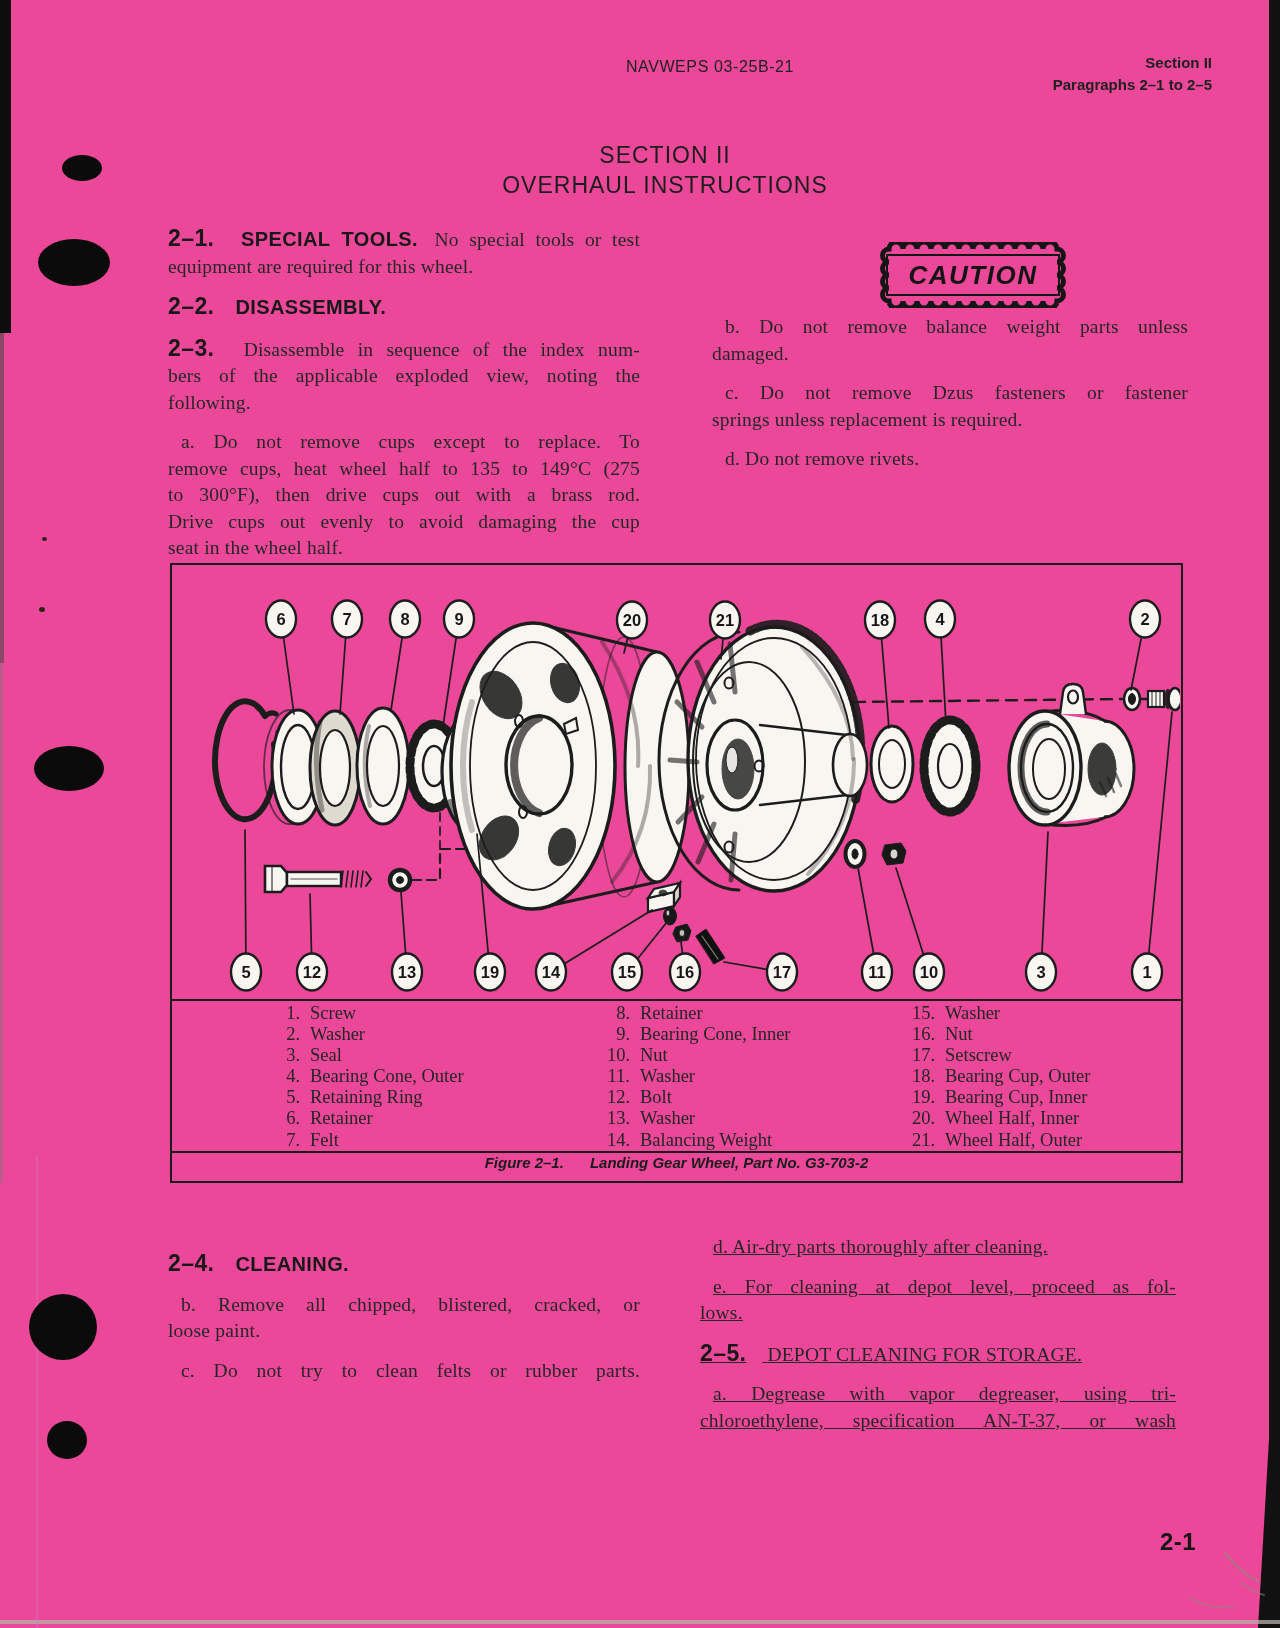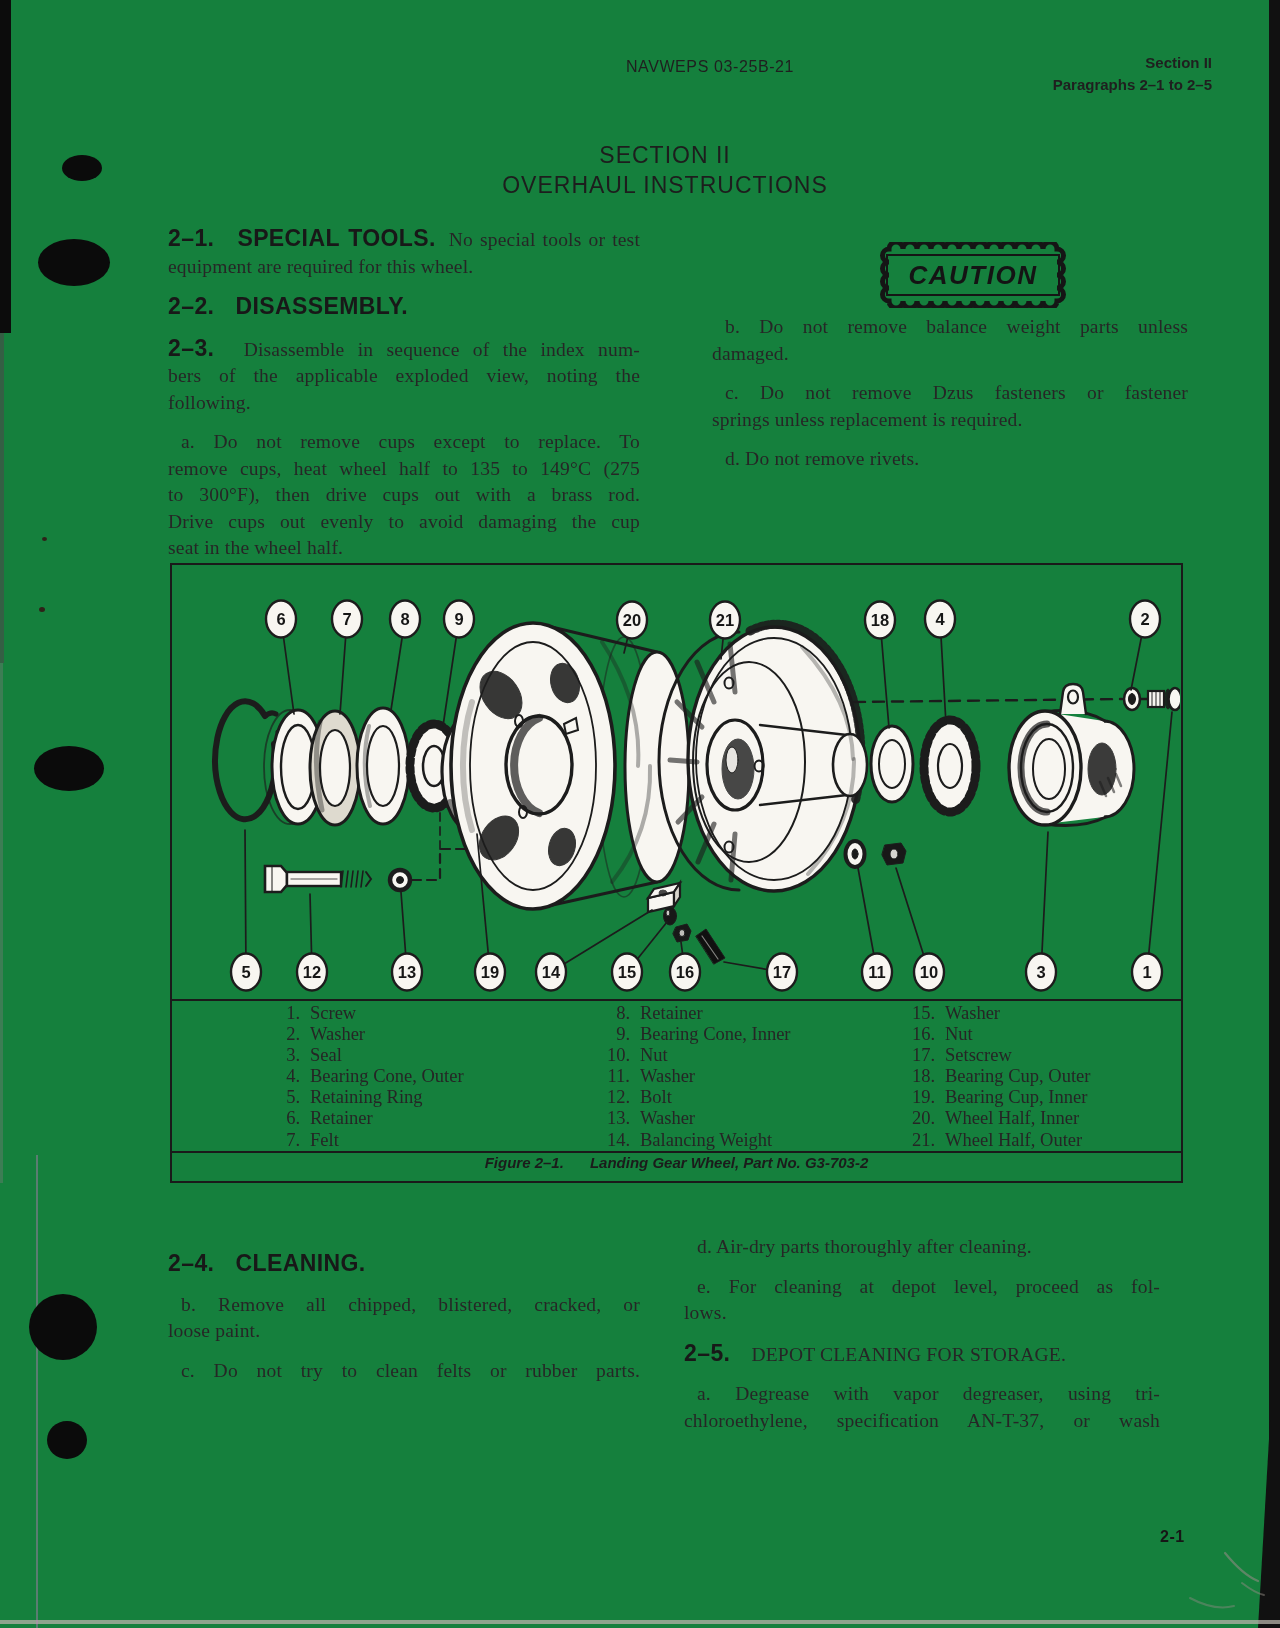--- a/index.html
+++ b/index.html
@@ -1,16 +1,16 @@
 <!DOCTYPE html>
 <html><head>
 <meta charset="utf-8">
 <style>
   html,body{margin:0;padding:0;background:#e8e6e0;}
-  .page{position:relative;width:1280px;height:1628px;background:#15803d;overflow:hidden;
+  .page{position:relative;width:1280px;height:1628px;background:#ec4899;overflow:hidden;
         font-family:"Liberation Serif",serif;color:#262626;}
   
   .art{position:absolute;pointer-events:none;}
   .dot{background:#0b0b0b;border-radius:50%;}
   .edgeL1{left:0;top:0;width:11px;height:333px;background:#0c0c0c;}
   .edgeL2{left:0;top:333px;width:4px;height:330px;background:#4a4a4a;opacity:.6;}
   .edgeL3{left:0;top:663px;width:3px;height:520px;background:#777;opacity:.4;}
   .edgeR1{left:1269px;top:0;width:11px;height:1628px;background:#111;}
   .edgeR2{left:1258px;top:1420px;width:22px;height:208px;background:#111;
           clip-path:polygon(55% 0,100% 0,100% 100%,0 100%);}
@@ -25,39 +25,39 @@
   .title{position:absolute;left:390px;top:140px;width:550px;text-align:center;
          font-family:"Liberation Sans",sans-serif;font-size:23px;letter-spacing:1px;line-height:30px;color:#1d1d1d;}
   
   .col{position:absolute;font-size:19.5px;line-height:26.5px;letter-spacing:.2px;}
   .col .block{margin-bottom:13px;}
   .line{text-align:justify;text-align-last:justify;}
   .line.last{text-align-last:left;}
   .line.ind{text-indent:13px;}
   .line.ind2{text-indent:46px;}
   .s-n{font-family:"Liberation Sans",sans-serif;font-weight:700;font-size:23px;letter-spacing:.4px;margin-right:16px;color:#181818;}
-  .s-b{font-family:"Liberation Sans",sans-serif;font-weight:700;font-size:23px;letter-spacing:.4px;margin-right:6px;color:#181818;}
+  .s-b{font-family:"Liberation Sans",sans-serif;font-weight:700;font-size:20px;letter-spacing:.4px;margin-right:6px;color:#181818;}
   
   .caution{position:absolute;left:874px;top:242px;width:198px;height:80px;font-style:italic;}
   .caution svg{display:block;}
   
   .figure-box{position:absolute;left:170px;top:563px;width:1013px;height:620px;
               border:2.5px solid #1a1a1a;box-sizing:border-box;background:transparent;}
   .fig-divider{position:absolute;left:0;right:0;height:2px;background:#1a1a1a;}
   .parts-col{position:absolute;top:438px;font-size:18.5px;line-height:21.1px;color:#252525;}
   .p-row{display:flex;}
   .p-num{width:38px;text-align:right;margin-right:10px;flex:none;}
   .p-name{flex:1;}
   .fig-caption{position:absolute;left:0;right:0;top:589px;text-align:center;
                font-family:"Liberation Sans",sans-serif;font-style:italic;font-weight:700;
                font-size:15px;color:#1b1b1b;}
   .fig-caption .pre{margin-right:26px;}
   
   .pageno{position:absolute;left:1160px;top:1528px;font-family:"Liberation Sans",sans-serif;
-          font-weight:700;font-size:16px;letter-spacing:.5px;color:#161616;}
+          font-weight:700;font-size:24px;letter-spacing:.5px;color:#161616;}
   .marks{position:absolute;left:0;top:0;width:1280px;height:1628px;pointer-events:none;}
 </style>
 </head>
 <body>
 
 <div class="page">
 
   <div class="art edgeL1"></div>
   <div class="art edgeL2"></div>
   <div class="art edgeL3"></div>
@@ -445,21 +445,21 @@
         <div class="line last"><span class="s-n">2–4.</span> <span class="s-b">CLEANING.</span></div>
       </div>
       <div class="block">
         <div class="line ind"><span class="s-t">b.  Remove all chipped, blistered, cracked, or</span></div>
         <div class="line last"><span class="s-t">loose paint.</span></div>
       </div>
       <div class="block">
         <div class="line ind"><span class="s-t">c.  Do not try to clean felts or rubber parts.</span></div>
       </div>
     </div>
-  <div class="col" id="col-br" style="left:684px;top:1234px;width:476px;">
+  <div class="col" id="col-br" style="left:700px;top:1234px;width:476px;text-decoration:underline;">
       <div class="block">
         <div class="line last ind"><span class="s-t">d.  Air-dry parts thoroughly after cleaning.</span></div>
       </div>
       <div class="block">
         <div class="line ind"><span class="s-t">e.  For cleaning at depot level, proceed as fol-</span></div>
         <div class="line last"><span class="s-t">lows.</span></div>
       </div>
       <div class="block">
         <div class="line last"><span class="s-n">2–5.</span> <span class="s-t">DEPOT CLEANING FOR STORAGE.</span></div>
       </div>

